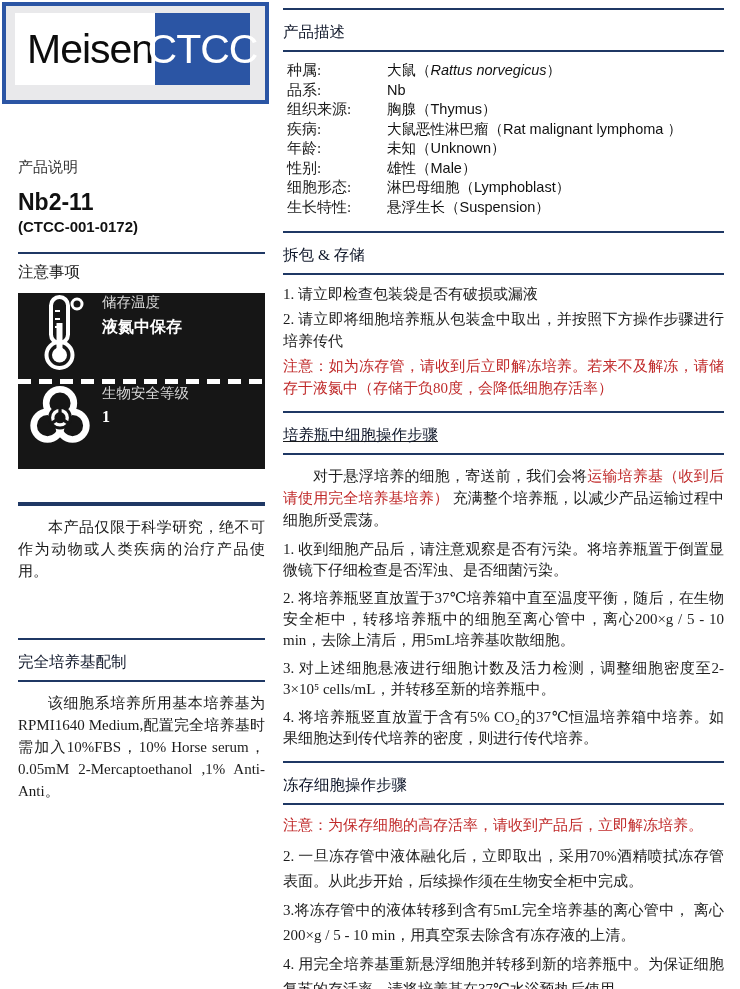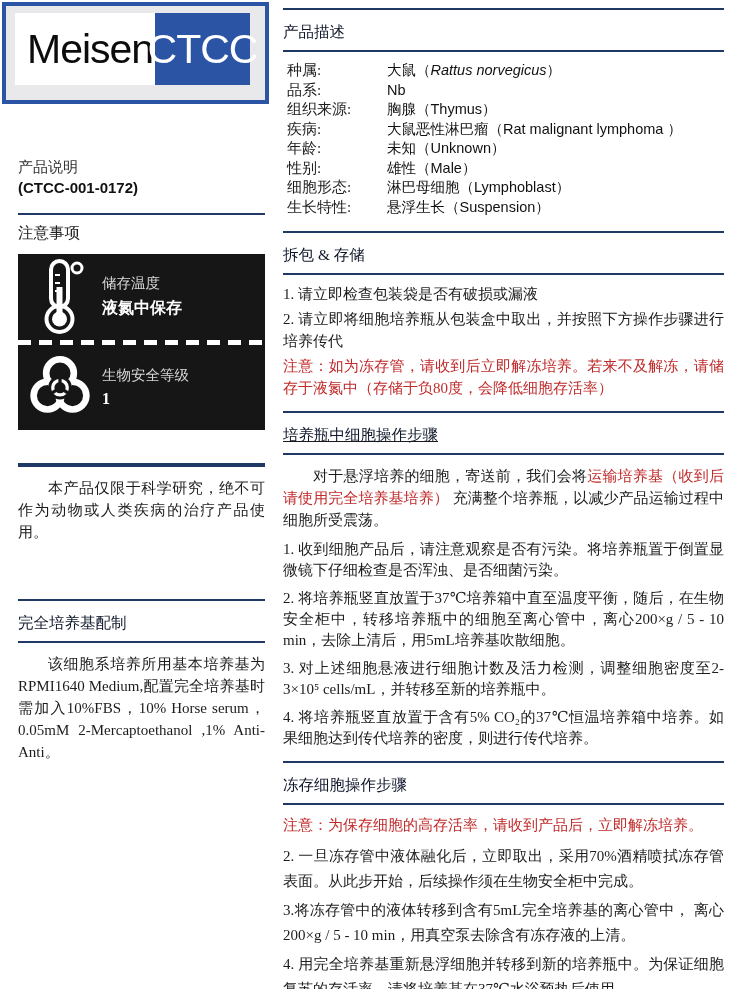--- a/index.html
+++ b/index.html
@@ -26,21 +26,21 @@
 
   .lrule { margin-left:18px; width:247px; height:0; border-top:2px solid #1F3864; }
   .sec-title { font-size:15.5px; color:#0f172a; padding:12px 0 7px 0; }
   .left-sec { margin-left:18px; width:247px; }
   .left-sec .sec-title { padding-left:0; }
 
   .notice-title { margin:8px 0 0 18px; font-size:15.5px; color:#222; }
 
   
   .black-box { margin:10px 0 0 18px; width:247px; height:176px; background:#161616; display:flex; flex-direction:column; }
-  .bb-row { flex:1; display:flex; align-items:center; }
+  .bb-row { flex:1; display:flex; align-items:flex-start; }
   .bb-icon { width:84px; display:flex; align-items:center; justify-content:center; }
   .bb-text { color:#e6e6e6; }
   .bb-label { font-size:14.5px; color:#d8d8d8; }
   .bb-value { font-size:16px; font-weight:bold; color:#ffffff; margin-top:5px; }
   .bb-dash { height:5px; background:repeating-linear-gradient(90deg,#ffffff 0 13px,#161616 13px 21px); }
 
   .left-body { margin:10px 0 0 18px; width:247px; text-align:justify; line-height:22px; color:#1c1c1c; }
   .indent { text-indent:2em; }
   .gap-usage { margin-top:33px; }
   .gap-medium { margin-top:56px; }
@@ -72,20 +72,21 @@
 <div class="col-left">
 
   <div class="logo">
     <div class="logo-row">
       <div class="logo-meisen">Meisen</div>
       <div class="logo-ctcc">CTCC</div>
     </div>
   </div>
 
   <div class="doc-label">产品说明</div>
+  <div class="prod-name">Nb2-11</div>
   <div class="catalog">(CTCC-001-0172)</div>
 
   <div class="lrule" style="margin-top:17px;"></div>
   <div class="notice-title">注意事项</div>
 
   <div class="black-box">
     <div class="bb-row">
       <div class="bb-icon">
         <svg width="56" height="80" viewBox="0 0 56 80">
           <circle cx="45" cy="11" r="5" fill="none" stroke="#ffffff" stroke-width="3"></circle>

